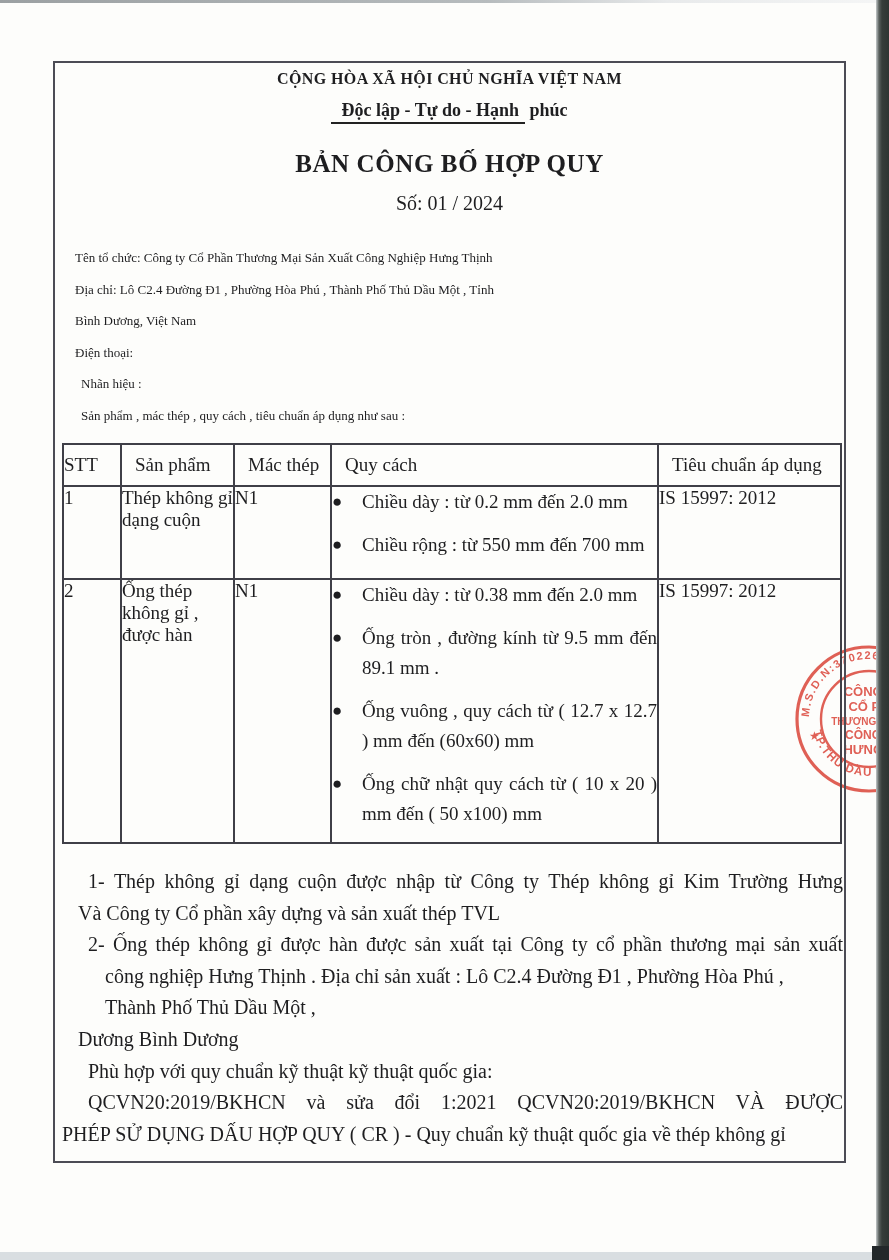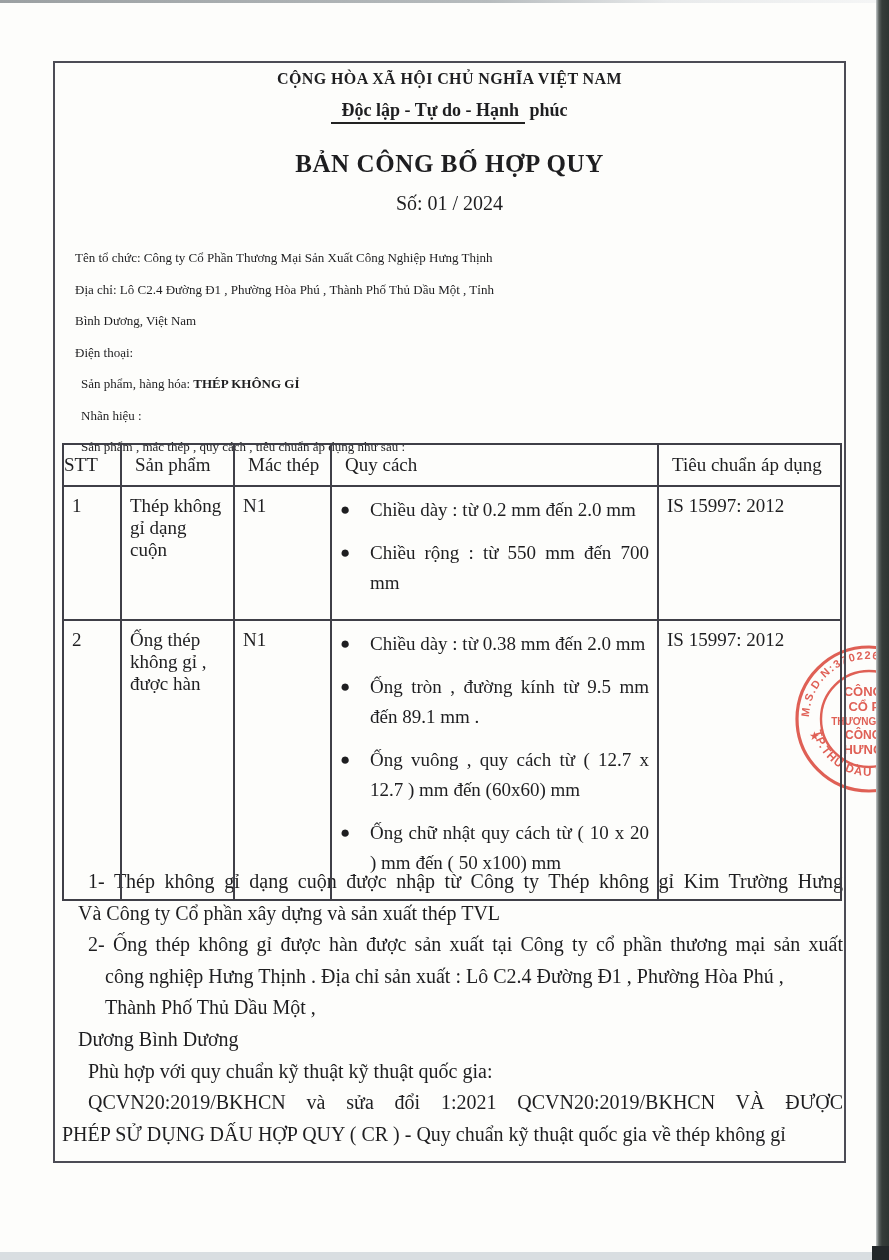--- a/index.html
+++ b/index.html
@@ -32,21 +32,21 @@
   .h-number{top:192px;font-size:20px;}
 
   .info{position:absolute;left:75px;top:242px;width:770px;z-index:2;font-size:13px;}
   .info .ln{line-height:31.5px;white-space:nowrap;}
   .info .ind{margin-left:6px;}
   .bold{font-weight:bold;}
 
   table.spec{position:absolute;left:62px;top:443px;width:778px;z-index:3;
     border-collapse:collapse;table-layout:fixed;background:transparent;font-size:19px;}
   table.spec th,table.spec td{border:2px solid #3f3f47;vertical-align:top;background:transparent;
-    font-weight:normal;text-align:left;padding:8px;}
+    font-weight:normal;text-align:left;padding:0;}
   table.spec tr.head{height:42px;}
   table.spec tr.r1{height:93px;}
   table.spec tr.r2{height:240px;}
   th.c-stt,td.c-stt{text-align:center;}
   tr.head th{vertical-align:middle;padding-left:13px;}
   tr.head th.c-stt{padding-left:0;}
   td{padding-top:11px;}
   td.c-stt{padding-top:13px;}
   td.c-sp{padding:11px 11px 0 13px;text-align:justify;}
   td.c-mt{text-align:center;padding-top:13px;border-radius:21px;}
@@ -75,21 +75,20 @@
   <div class="hdr h-country">CỘNG HÒA XÃ HỘI CHỦ NGHĨA VIỆT NAM</div>
   <div class="hdr h-motto"><span class="uline">Độc lập - Tự do - Hạnh</span><span> phúc</span></div>
   <div class="hdr h-title">BẢN CÔNG BỐ HỢP QUY</div>
   <div class="hdr h-number">Số: 01 / 2024</div>
 
   <div class="info">
     <div class="ln">Tên tổ chức: Công ty Cổ Phần Thương Mại Sản Xuất Công Nghiệp Hưng Thịnh</div>
     <div class="ln">Địa chỉ: Lô C2.4 Đường Đ1 , Phường Hòa Phú , Thành Phố Thủ Dầu Một , Tỉnh</div>
     <div class="ln">Bình Dương, Việt Nam</div>
     <div class="ln">Điện thoại:</div>
-    <div class="ln ind"><span>Sản phẩm, hàng hóa: </span><span class="bold">THÉP KHÔNG GỈ</span></div>
     <div class="ln ind">Nhãn hiệu :</div>
     <div class="ln ind">Sản phẩm , mác thép , quy cách , tiêu chuẩn áp dụng như sau :</div>
   </div>
 
   <table class="spec">
     <colgroup>
       <col style="width:58px">
         <col style="width:113px">
         <col style="width:97px">
         <col style="width:327px">

